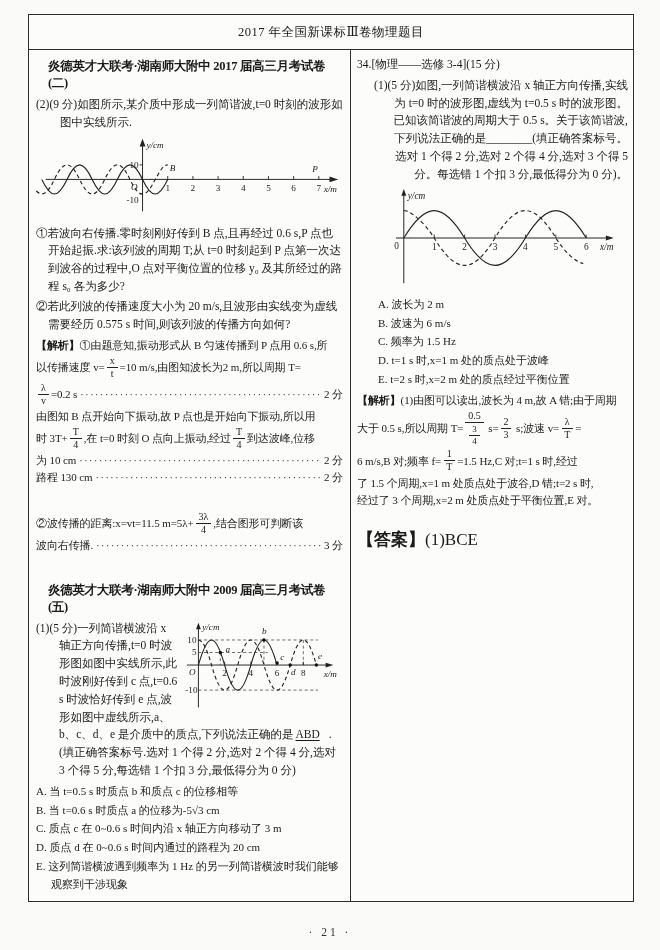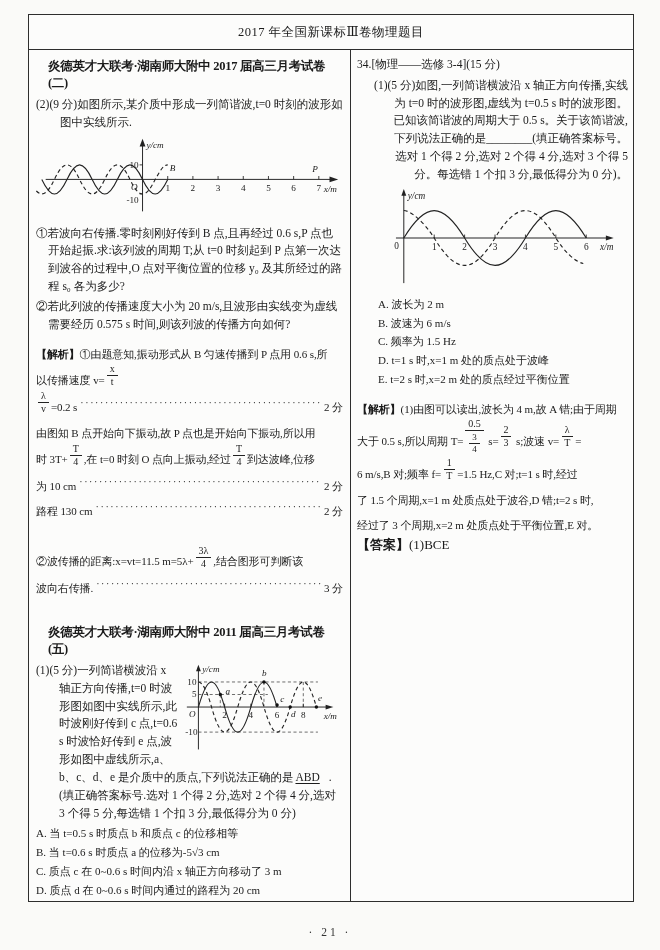--- a/index.html
+++ b/index.html
@@ -14,37 +14,37 @@
   .crow{display:flex;flex:1;min-height:0;}
   .ccell{box-sizing:border-box;overflow:hidden;}
   .ccell.l{width:322px;border-right:1.2px solid #2e2e2e;padding:6px 7px 0 7px;}
   .ccell.r{flex:1;padding:6px 5px 0 6px;}
   .t1{font-weight:bold;font-size:12.5px;margin:2px 12px 4px;letter-spacing:-0.3px;}
   .para{font-size:11.5px;line-height:1.55;margin:0 0 3px;}
   .indent2{padding-left:24px;text-indent:-24px;}
   .qitem{padding-left:12px;text-indent:-12px;margin:0 0 2px;}
   .ana{margin-top:3px;}
   .aline{display:flex;align-items:center;font-size:11px;line-height:1.5;min-height:17px;letter-spacing:-0.1px;}
-  .aline .t,.aline .b{white-space:pre;margin-top:9px;}
+  .aline .t,.aline .b{white-space:pre;}
   .aline .b{font-weight:bold;}
   .gap{margin-top:24px;}
   .frac{display:inline-flex;flex-direction:column;align-items:center;font-size:10px;line-height:1.2;margin:1px 2px;}
   .frac .num{border-bottom:1px solid #222;padding:0 3px;text-align:center;}
   .frac .den{padding:0 3px;text-align:center;}
   .frac .frac{font-size:9px;margin:0;}
   .dots{flex:1 1 8px;overflow:hidden;white-space:nowrap;font-size:10px;letter-spacing:1.6px;margin:0 3px;color:#222;}
   .opt{font-size:11px;line-height:1.62;margin:0 0 1px;padding-left:15px;text-indent:-15px;}
   .u-ans{text-decoration:underline;text-underline-offset:2px;padding:0 9px 0 2px;}
   .prob2{overflow:hidden;margin-top:26px;}
   .fig2wrap{float:right;margin:0 0 2px 4px;}
   .figwrap{margin:2px 0 3px 0;}
   .rq-intro{margin-left:12px;text-align:right;}
   .hang2{padding-left:2em;text-indent:-2em;}
   .r-opts{margin-left:21px;}
-  .ans-line{font-size:13px;margin-top:2px;}
+  .ans-line{font-size:17px;margin-top:20px;}
   .ans-line .b{font-weight:bold;}
   .pagenum{position:absolute;bottom:12px;left:0;width:100%;text-align:center;font-size:11.5px;letter-spacing:3px;color:#333;}
   svg text{font-size:9.5px;font-family:"Liberation Serif","DejaVu Serif",serif;fill:#1b1b1b;}
   svg .it{font-style:italic;}
   .ax{stroke:#222;stroke-width:1;}
   .tick{stroke:#222;stroke-width:0.9;}
   .wave{fill:none;stroke:#222;stroke-width:1.15;}
   .dash{stroke-dasharray:4 3;}
   .grid{fill:none;stroke:#444;stroke-width:0.8;stroke-dasharray:3.2 2.6;}
   .arr{fill:#222;stroke:none;}
@@ -108,20 +108,21 @@
           <div class="aline">
             <span class="b">【解析】</span>
             <span class="t">①由题意知,振动形式从 B 匀速传播到 P 点用 0.6 s,所</span>
           </div>
           <div class="aline">
             <span class="t">以传播速度 v=</span>
             <span class="frac">
               <span class="num">x</span>
               <span class="den">t</span>
             </span>
+            <span class="t">=10 m/s,由图知波长为2 m,所以周期 T=</span>
           </div>
           <div class="aline">
             <span class="frac">
               <span class="num">λ</span>
               <span class="den">v</span>
             </span>
             <span class="t">=0.2 s</span>
             <span class="dots">································································································································································</span>
             <span class="t">2 分</span>
           </div>
@@ -160,21 +161,21 @@
             <span class="t">,结合图形可判断该</span>
           </div>
           <div class="aline">
             <span class="t">波向右传播.</span>
             <span class="dots">································································································································································</span>
             <span class="t">3 分</span>
           </div>
         </div>
 
       <div class="prob2">
-        <p class="t1">炎德英才大联考·湖南师大附中 2011 届高三月考试卷(五)</p>
+        <p class="t1">炎德英才大联考·湖南师大附中 2009 届高三月考试卷(五)</p>
         <div style="overflow:hidden;">
           <div class="fig2wrap">
             <svg width="160" height="92" viewBox="0 0 166 94">
               <line class="ax" x1="16" y1="5" x2="16" y2="90"></line>
               <polygon class="arr" points="16,2 13.5,9 18.5,9"></polygon>
               <line class="ax" x1="4" y1="46" x2="150" y2="46"></line>
               <polygon class="arr" points="156,46 148,43.5 148,48.5"></polygon>
               <path class="grid" d="M16 20 H140"></path>
               <path class="grid" d="M16 33 H88"></path>
               <path class="grid" d="M16 72 H140"></path>

